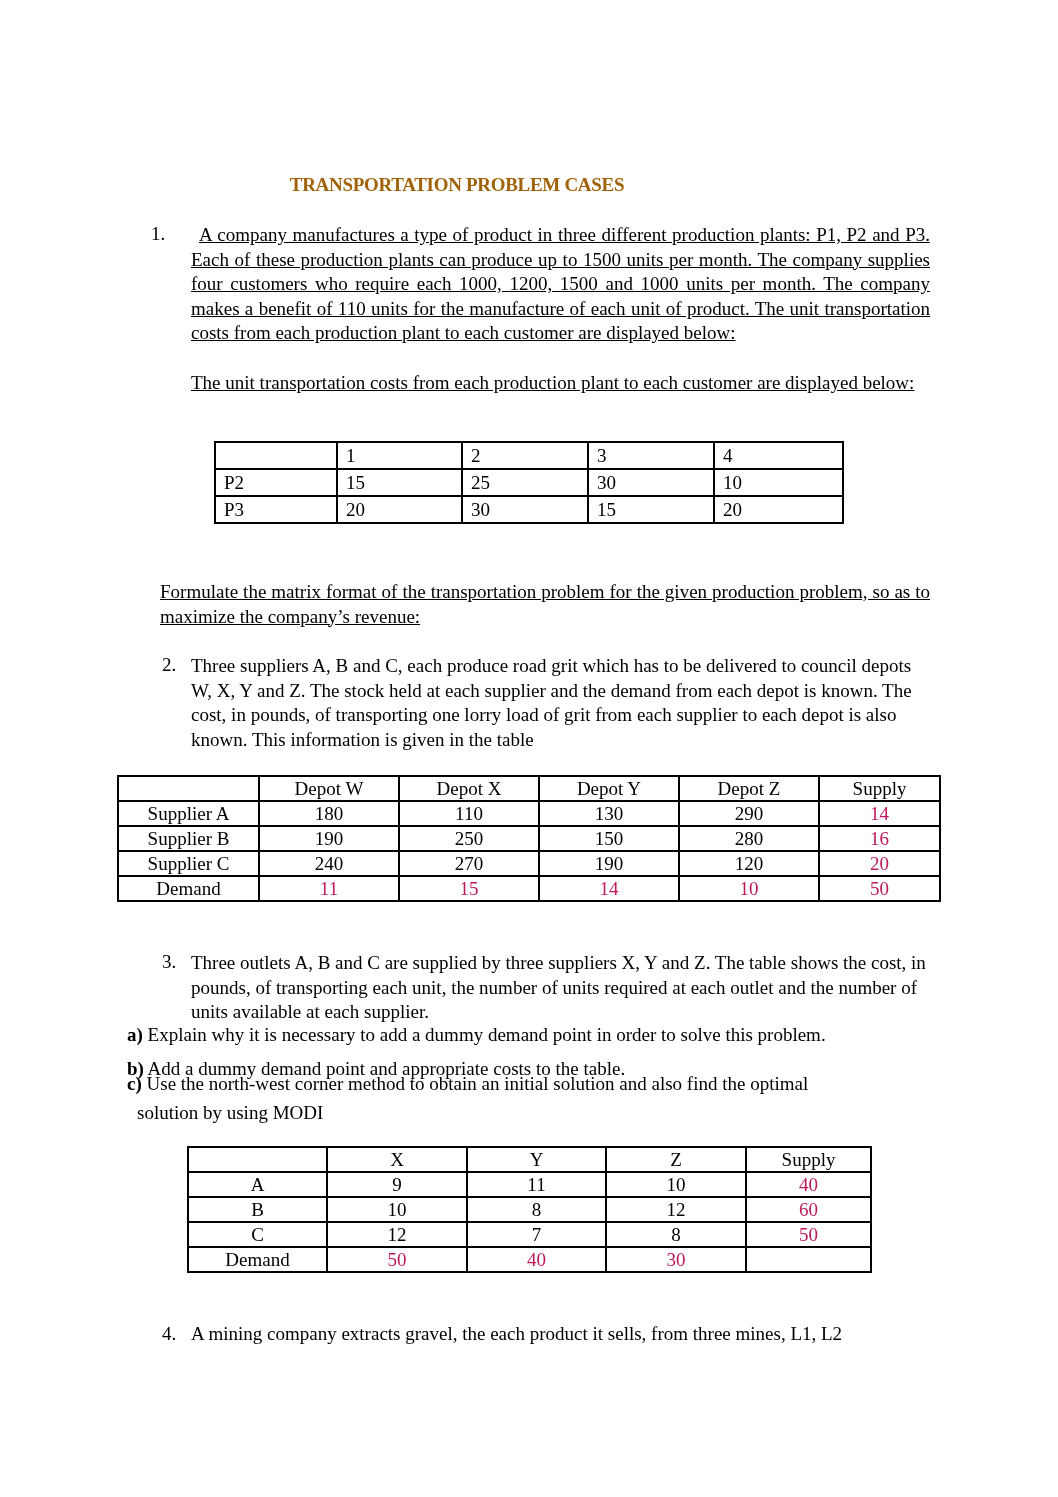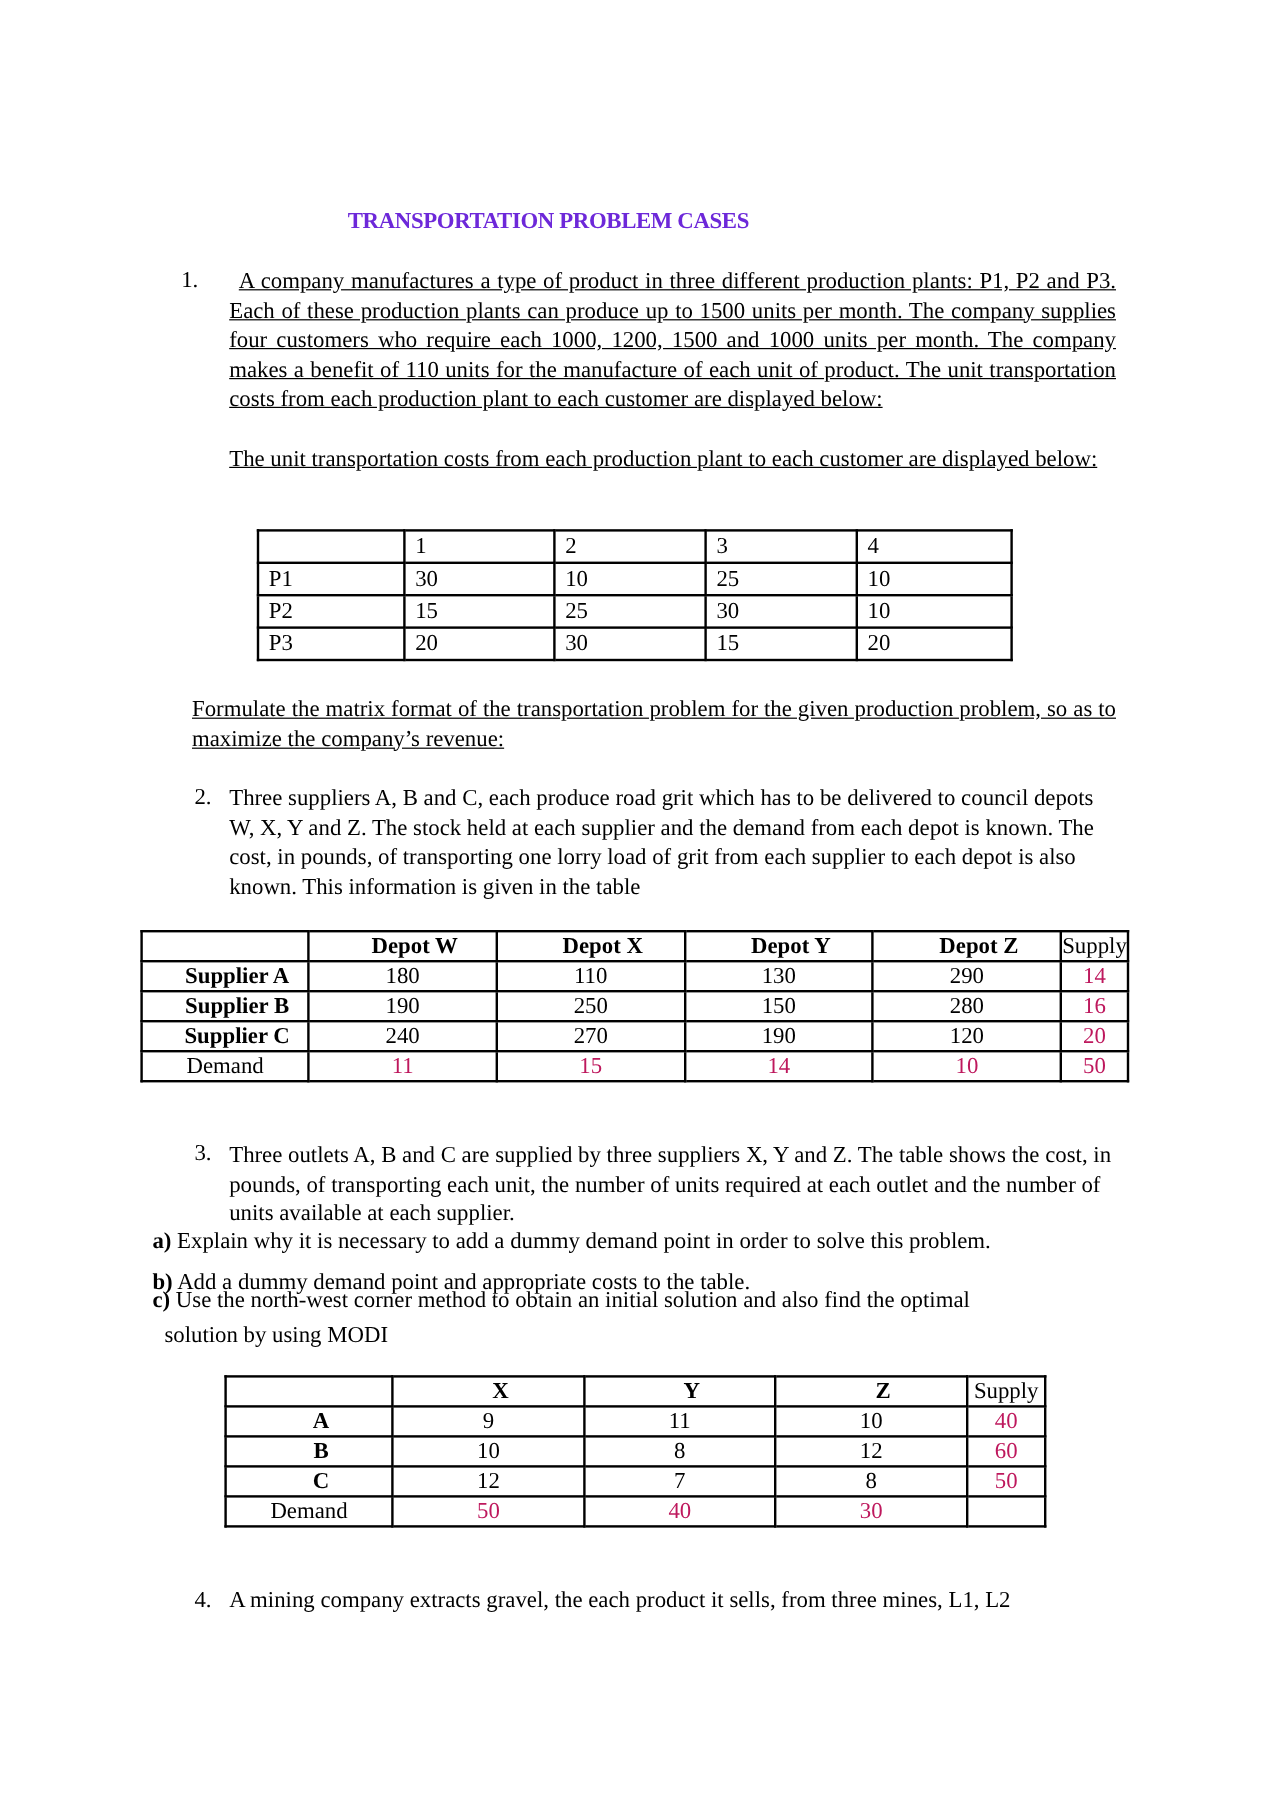--- a/index.html
+++ b/index.html
@@ -1,24 +1,24 @@
 <!DOCTYPE html>
 <html><head>
 <meta charset="utf-8">
 <style>
   html, body { margin: 0; padding: 0; background: #ffffff; }
   body { width: 1058px; height: 1497px; position: relative; font-family: "Liberation Serif", serif; color: #000; font-size: 19px; }
   .abs { position: absolute; }
-  .title { left: 0; width: 914px; top: 174px; text-align: center; color: #6d28d9; font-weight: bold; font-size: 19px; letter-spacing: -0.3px; }
+  .title { left: 0; width: 914px; top: 174px; text-align: center; color: #a16207; font-weight: bold; font-size: 19px; letter-spacing: -0.3px; }
   .para { text-align: justify; line-height: 24.5px; text-decoration: underline; }
   table { border-collapse: collapse; position: absolute; }
   td { border: 2px solid #000; padding: 0; height: 24px; font-size: 19px; line-height: 22px; }
   .t1 td { padding-left: 8px; text-align: left; height: 25px; }
   .t2 td, .t3 td { text-align: center; height: 23px; line-height: 22px; }
-  .bold { font-weight: bold; padding-left: 20px; }
+  .bold { font-weight: normal; }
   .red { color: #be185d; }
   .lbl { font-weight: bold; }
 </style>
 </head>
 <body>
 
 <div class="abs title">TRANSPORTATION PROBLEM CASES</div>
 
 <div class="abs" style="left:151px; top:223px;">1.</div>
 <div class="abs para" style="left:191px; top:223px; width:739px; text-indent:8px;">A company manufactures a type of product in three different production plants: P1, P2 and P3. Each of these production plants can produce up to 1500 units per month. The company supplies four customers who require each 1000, 1200, 1500 and 1000 units per month. The company makes a benefit of 110 units for the manufacture of each unit of product. The unit transportation costs from each production plant to each customer are displayed below:</div>
@@ -26,27 +26,20 @@
 <div class="abs para" style="left:191px; top:371px; width:739px;">The unit transportation costs from each production plant to each customer are displayed below:</div>
 
 <table class="t1" style="left:214px; top:441px; width:630px;">
   <tbody>
       <tr>
     <td style="width:112px"></td>
     <td style="width:115px">1</td>
     <td style="width:116px">2</td>
     <td style="width:116px">3</td>
     <td>4</td>
-  </tr>
-  <tr>
-    <td>P1</td>
-    <td>30</td>
-    <td>10</td>
-    <td>25</td>
-    <td>10</td>
   </tr>
   <tr>
     <td>P2</td>
     <td>15</td>
     <td>25</td>
     <td>30</td>
     <td>10</td>
   </tr>
   <tr>
     <td>P3</td>

